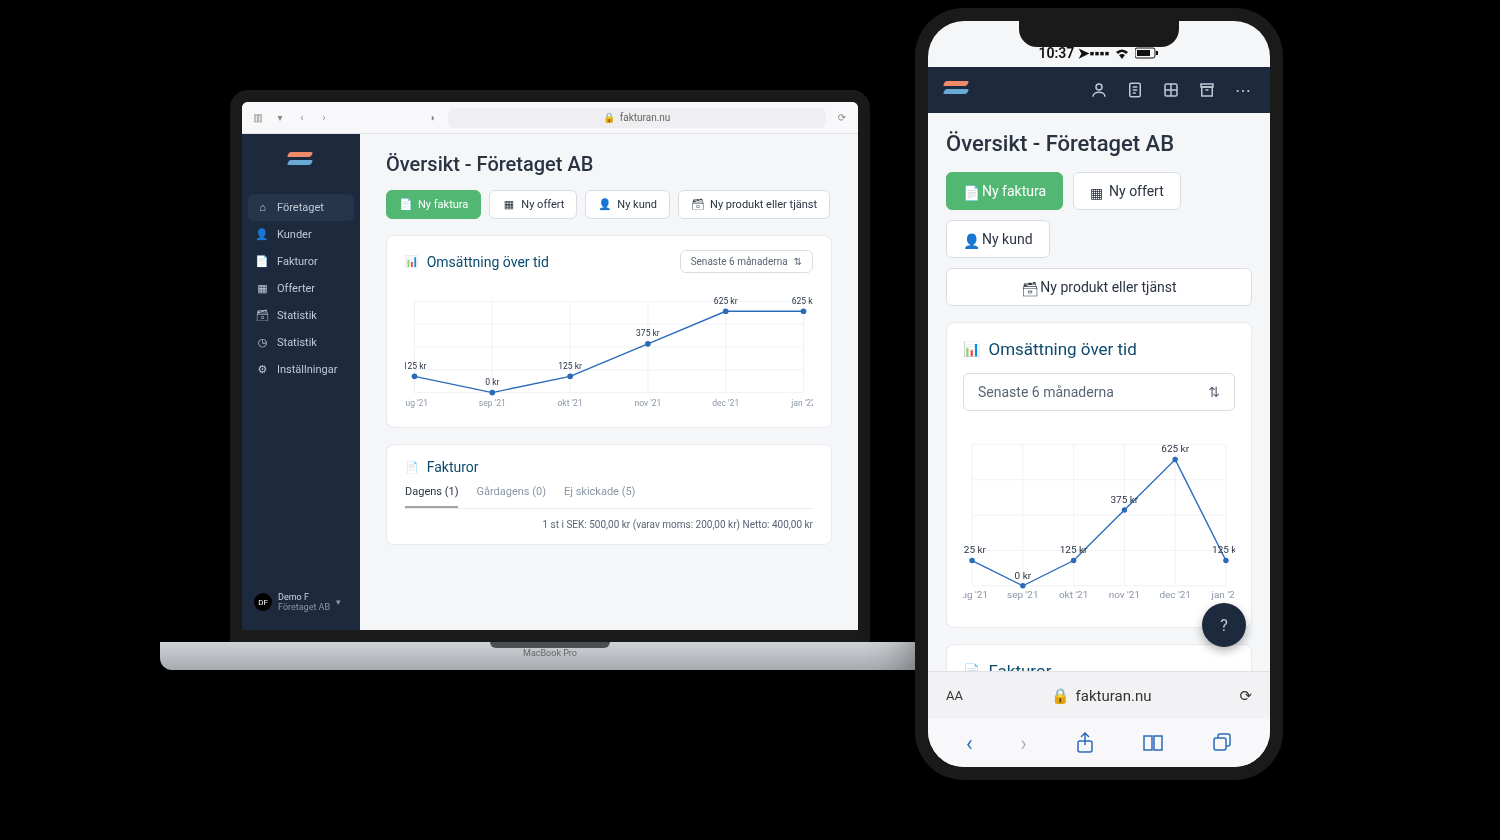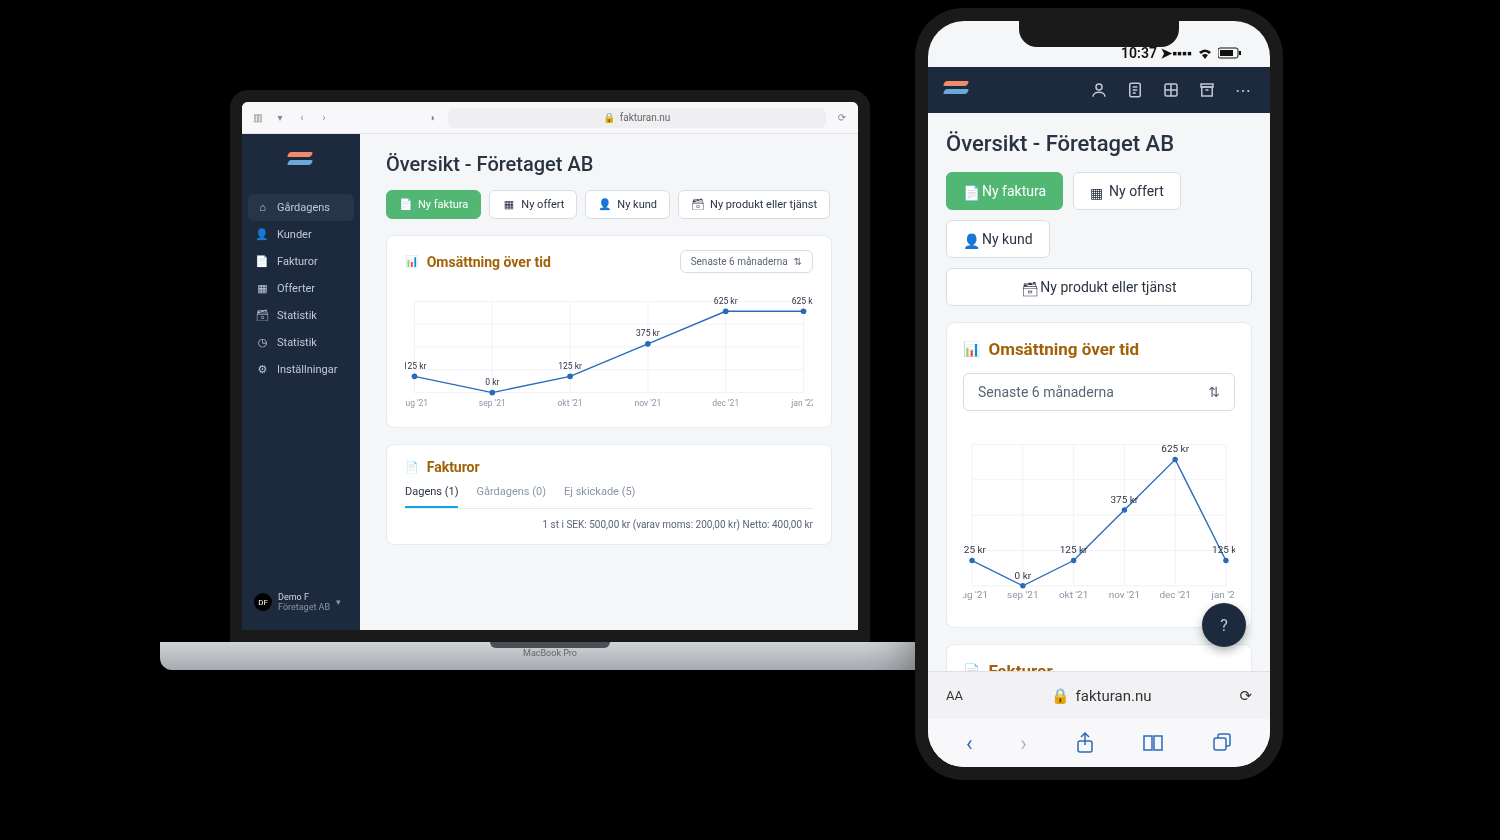--- a/index.html
+++ b/index.html
@@ -34,49 +34,49 @@
 
 .main{flex:1;padding:18px 26px;overflow:auto}
 .page-title{font-size:20px;color:#2a3342;font-weight:500;margin-bottom:14px}
 .actions{display:flex;gap:8px;margin-bottom:16px;flex-wrap:wrap}
 .btn{display:inline-flex;align-items:center;gap:6px;padding:7px 12px;border-radius:6px;border:1px solid #d8dde4;background:#fff;font-size:11px;color:#2a3342;cursor:pointer;white-space:nowrap}
 .btn.primary{background:#53b774;border-color:#53b774;color:#fff}
 .btn .ic{width:13px;height:13px}
 
 .card{background:#fff;border:1px solid #e6eaef;border-radius:8px;padding:14px 18px;margin-bottom:16px}
 .card-head{display:flex;align-items:center;gap:8px;margin-bottom:10px}
-.card-title{font-size:14px;color:#a16207;font-weight:700}
+.card-title{font-size:14px;color:#0c4a6e;font-weight:400}
 .range-select{margin-left:auto;border:1px solid #d8dde4;border-radius:6px;padding:5px 10px;font-size:10px;color:#5a6575;display:flex;align-items:center;gap:6px;cursor:pointer}
 
 
 .chart{position:relative;width:100%;height:130px}
 .chart svg{width:100%;height:100%}
 .chart text{font-size:9px;fill:#8b96a5}
 .chart .val{fill:#2a3342}
 .chart .pt{fill:#2a6bb8}
 .chart .ln{stroke:#2a6bb8;stroke-width:1.5;fill:none}
 .chart .grid{stroke:#eef1f5;stroke-width:1}
 
 
 .tabs{display:flex;gap:18px;border-bottom:1px solid #e6eaef;margin-bottom:10px;font-size:11px}
 .tab{padding-bottom:8px;color:#8b96a5;cursor:pointer}
-.tab.active{color:#2a3342;border-bottom:2px solid #0ea5e9}
+.tab.active{color:#2a3342;border-bottom:2px solid #a3a3a3}
 
 .tbl{width:100%;font-size:10px}
 .tbl th{text-align:left;color:#8b96a5;font-weight:600;text-transform:uppercase;font-size:9px;padding:6px 0;letter-spacing:.3px}
 .tbl td{padding:8px 0;color:#4a5565}
 .tbl td.link{color:#e07a3c}
 .tbl .sum{color:#e07a3c}
 .summary{text-align:right;color:#5a6575;font-size:10px;margin-top:8px}
 
 
 .phone{position:absolute;left:915px;top:8px;width:368px;height:772px;background:#1a1a1a;border-radius:48px;padding:13px;box-shadow:0 20px 48px rgba(0,0,0,.45)}
 .phone-screen{width:100%;height:100%;background:#f5f6f8;border-radius:36px;overflow:hidden;position:relative;display:flex;flex-direction:column}
 .phone-notch{position:absolute;top:0;left:50%;transform:translateX(-50%);width:160px;height:26px;background:#1a1a1a;border-radius:0 0 18px 18px;z-index:10}
-.status-bar{height:46px;display:flex;align-items:flex-end;justify-content:flex-end;padding:0 28px 6px;font-size:14px;font-weight:600;color:#111}
+.status-bar{height:46px;display:flex;align-items:flex-end;justify-content:center;padding:0 28px 6px;font-size:14px;font-weight:600;color:#111}
 .status-right{display:flex;gap:4px;align-items:center}
 
 .mobile-header{background:#1d2a3d;padding:12px 16px;display:flex;align-items:center;gap:14px}
 .mobile-header .logo{margin:0}
 .mobile-header .spacer{flex:1}
 .mobile-header .hicon{width:22px;height:22px;color:#bfc9d6;display:flex;align-items:center;justify-content:center;cursor:pointer}
 
 .mobile-body{flex:1;overflow:auto;padding:18px 18px 0;font-size:14px;color:#2a3342}
 .mobile-body .page-title{font-size:22px;margin-bottom:16px}
 .mobile-body .actions{gap:10px}
@@ -111,21 +111,21 @@
     <span class="sicon">◑</span>
     <span class="addr">🔒 <span>fakturan.nu</span></span>
     <span class="sicon">⟳</span>
   </div>
 
   <div class="app">
    <div class="sidebar">
     <div class="logo"></div>
     <div class="nav-item active">
             <span class="ic">⌂</span>
-            <span>Gårdagens</span>
+            <span>Företaget</span>
           </div>
     <div class="nav-item">
             <span class="ic">👤</span>
             <span>Kunder</span>
           </div>
     <div class="nav-item">
             <span class="ic">📄</span>
             <span>Fakturor</span>
           </div>
     <div class="nav-item">

